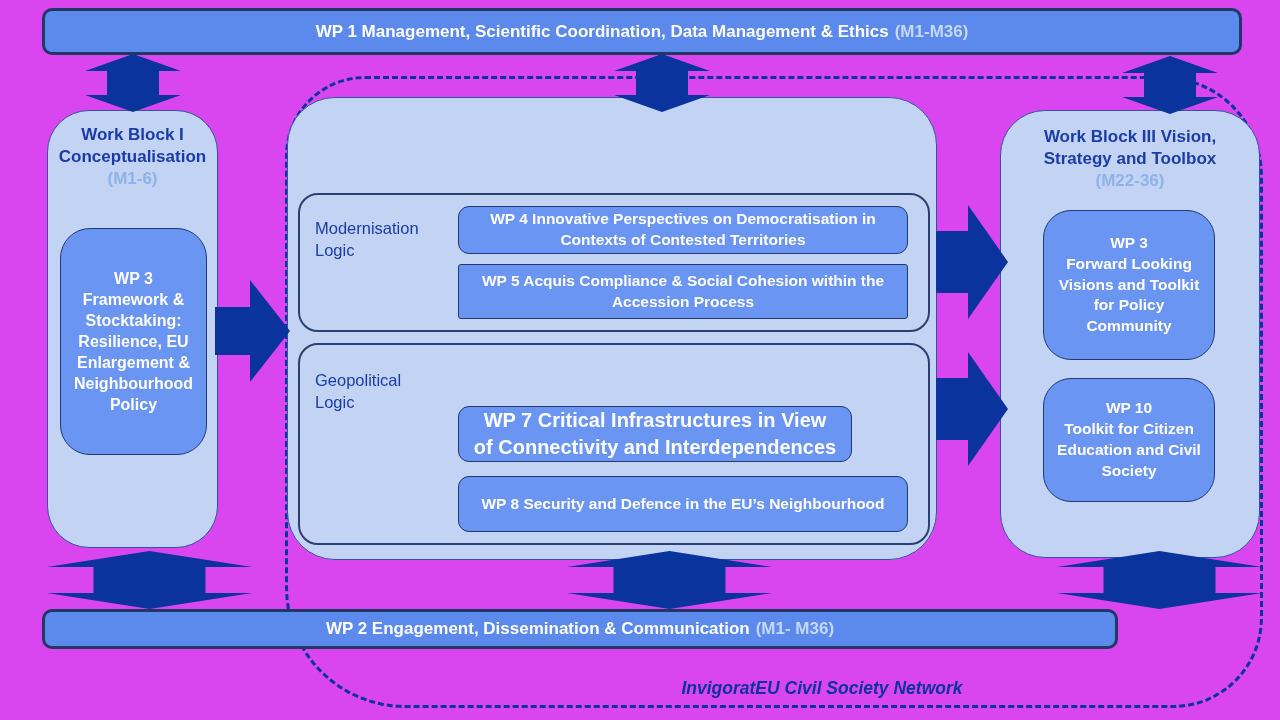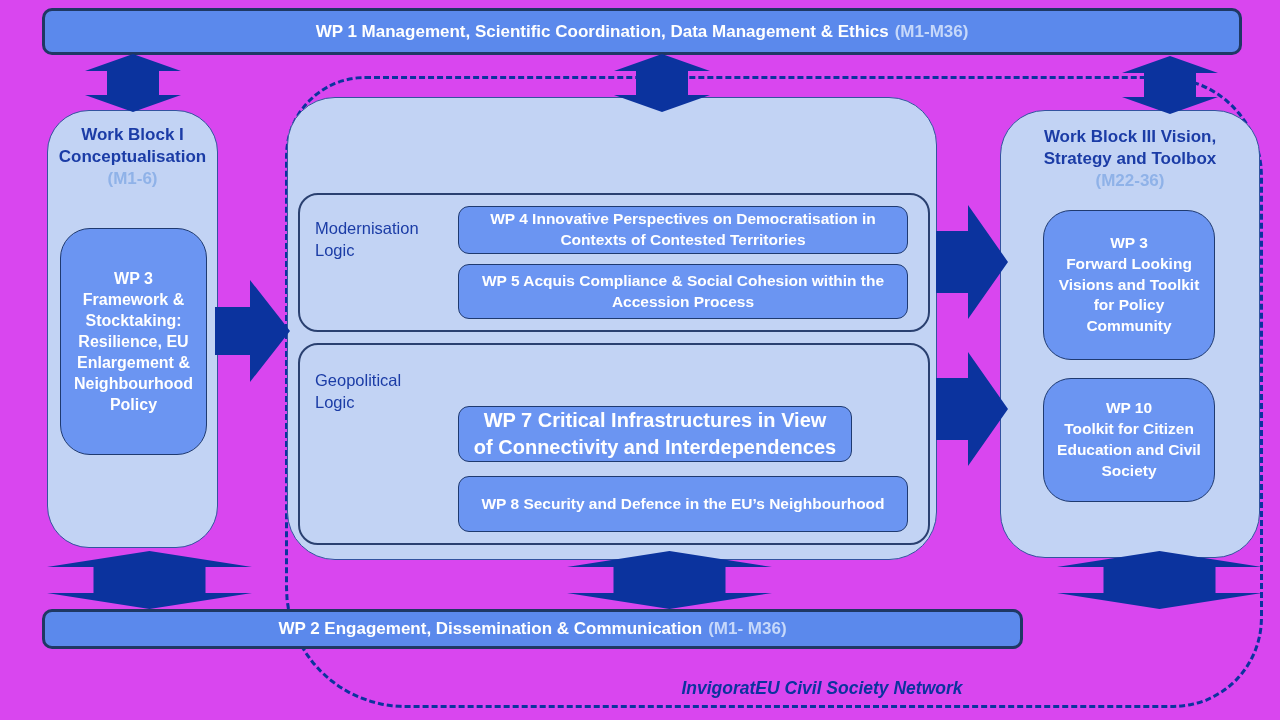--- a/index.html
+++ b/index.html
@@ -64,21 +64,21 @@
   <div class="wpbox" style="left:60px;top:228px;width:147px;height:227px;border-radius:30px;font-size:16px;line-height:1.32;padding:0 9px;">
     <div>WP 3</div>
     <div>Framework &amp; Stocktaking: Resilience, EU Enlargement &amp; Neighbourhood Policy</div>
   </div>
 
   <div class="panel" style="left:287px;top:97px;width:650px;height:463px;border-radius:48px;">
 
     <div class="group" style="left:10px;top:95px;width:632px;height:139px;">
       <div class="grouplabel" style="left:15px;top:22px;width:128px;">Modernisation Logic</div>
       <div class="wpbox" style="left:158px;top:11px;width:450px;height:48px;border-radius:11px;font-size:15.5px;line-height:1.35;padding:0 14px;">WP 4  Innovative Perspectives on Democratisation in Contexts of Contested Territories</div>
-      <div class="wpbox" style="left:158px;top:69px;width:450px;height:55px;border-radius:11px;font-size:15.5px;line-height:1.35;padding:0 14px;">WP 5 Acquis Compliance &amp; Social Cohesion within the Accession Process</div>
+      <div class="wpbox" style="left:158px;top:69px;width:450px;height:55px;border-radius:3px;font-size:15.5px;line-height:1.35;padding:0 14px;">WP 5 Acquis Compliance &amp; Social Cohesion within the Accession Process</div>
     </div>
 
     <div class="group" style="left:10px;top:245px;width:632px;height:202px;">
       <div class="grouplabel" style="left:15px;top:24px;width:120px;">Geopolitical Logic</div>
       <div class="wpbox" style="left:158px;top:61px;width:394px;height:56px;border-radius:11px;font-size:20px;line-height:1.35;padding:0 14px;">WP 7 Critical Infrastructures in View of Connectivity and Interdependences</div>
       <div class="wpbox" style="left:158px;top:131px;width:450px;height:56px;border-radius:11px;font-size:15.5px;line-height:1.35;padding:0 14px;">WP 8 Security and Defence in the EU’s Neighbourhood</div>
     </div>
   </div>
 
   <div class="panel" style="left:1000px;top:110px;width:260px;height:448px;border-radius:45px;">
@@ -89,21 +89,21 @@
   </div>
   <div class="wpbox" style="left:1043px;top:210px;width:172px;height:150px;border-radius:28px;font-size:15.5px;line-height:1.35;padding:0 8px;">
     <div>WP 3</div>
     <div>Forward Looking Visions and Toolkit for Policy Community</div>
   </div>
   <div class="wpbox" style="left:1043px;top:378px;width:172px;height:124px;border-radius:28px;font-size:15.5px;line-height:1.35;padding:0 8px;">
     <div>WP 10</div>
     <div>Toolkit for Citizen Education and Civil Society</div>
   </div>
 
-  <div class="bar" style="left:42px;top:609px;width:981px;height:40px;">
+  <div class="bar" style="left:42px;top:609px;width:1076px;height:40px;">
     <span>WP 2 Engagement, Dissemination &amp; Communication</span>
     <span class="months-bar">(M1- M36)</span>
   </div>
 
   <div class="network" style="left:562px;top:678px;width:520px;">InvigoratEU Civil Society Network</div>
 
   <svg class="arrow" style="left:85px;top:54px;" width="96" height="58" viewBox="0 0 96 58">
     <polygon fill="currentColor" points="48,0 96,17 74,17 74,41 96,41 48,58 0,41 22,41 22,17 0,17"></polygon>
   </svg>
   <svg class="arrow" style="left:614px;top:54px;" width="96" height="58" viewBox="0 0 96 58">

